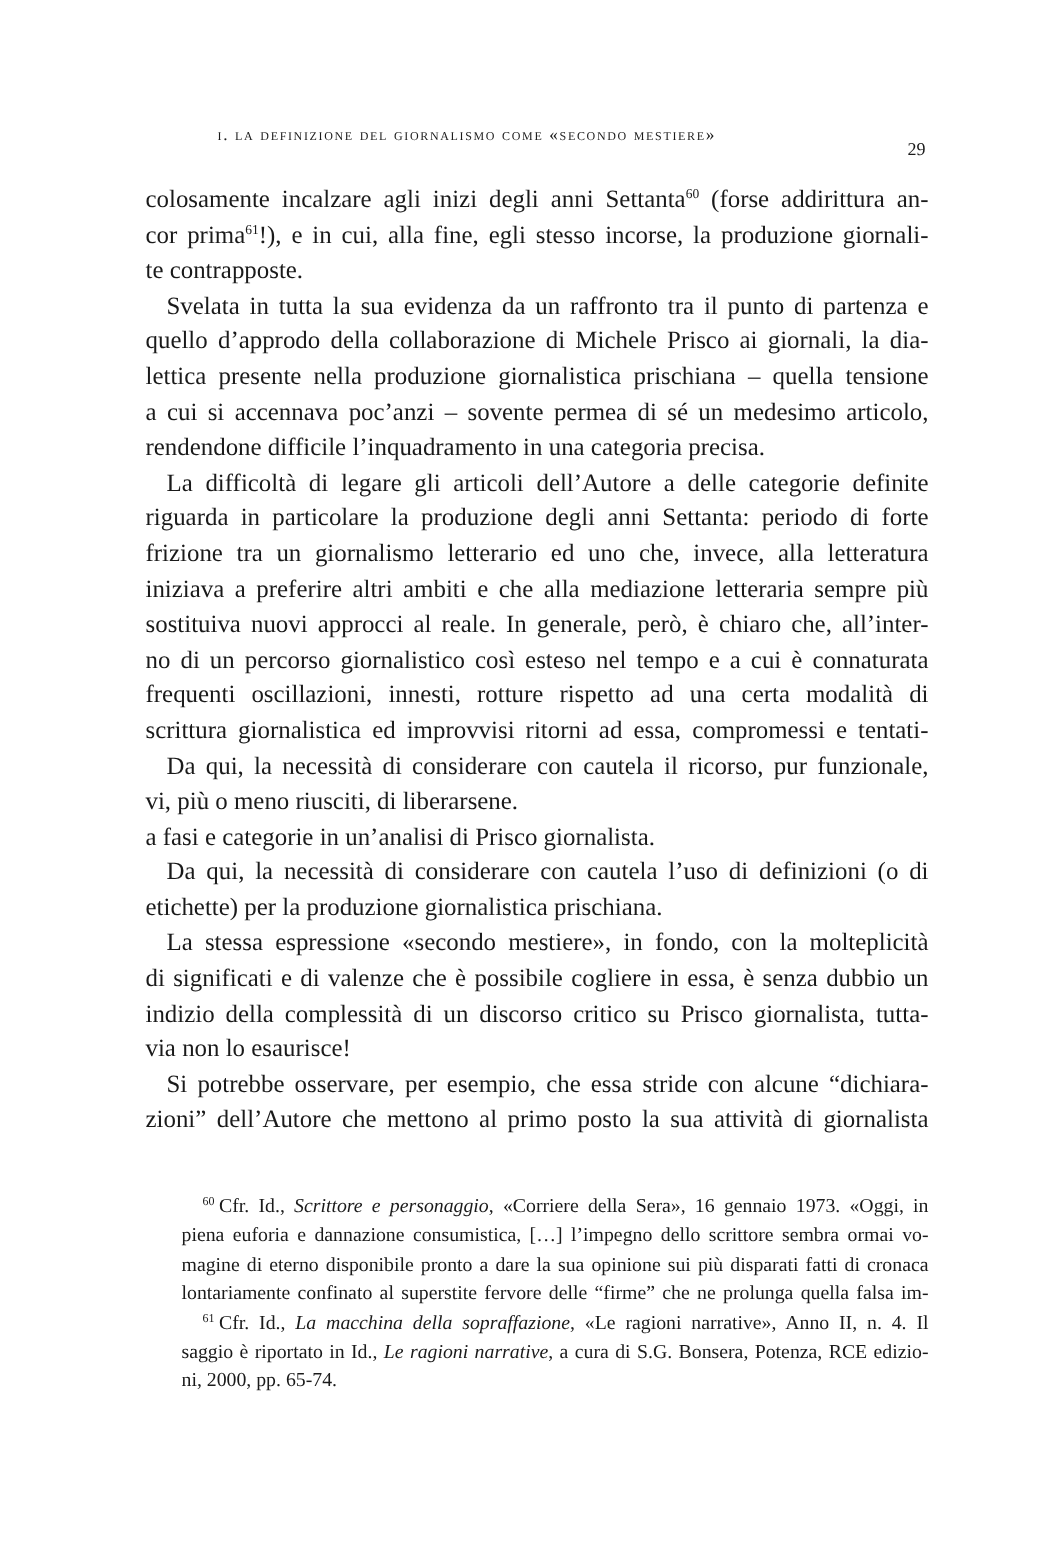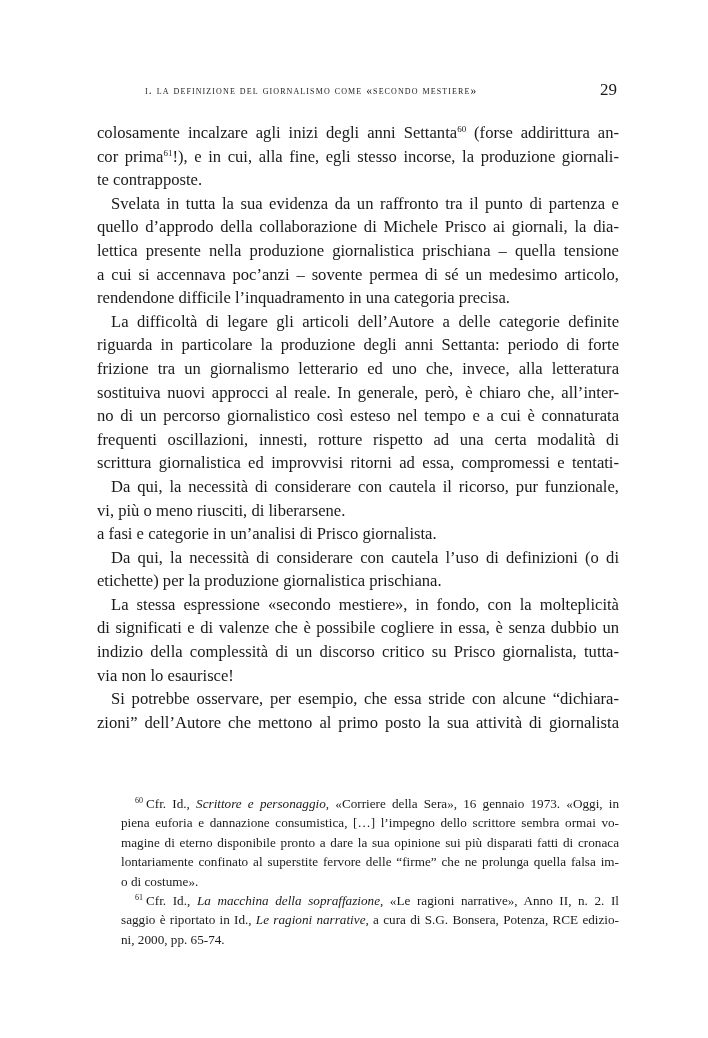--- a/index.html
+++ b/index.html
@@ -1,21 +1,21 @@
 <!DOCTYPE html>
 <html><head>
 <meta charset="utf-8">
 <style>
   html, body { margin: 0; padding: 0; background: #ffffff; }
   body { width: 708px; height: 1038px; position: relative; overflow: hidden; color: #1a1a1a;
          font-family: "Liberation Serif", "DejaVu Serif", serif; }
   .running-head { position: absolute; top: 80px; left: 97px; width: 522px; height: 24px; }
   .running-title { position: absolute; left: 48px; top: 4px; font-size: 11.5px; letter-spacing: 1.1px;
                    font-variant: small-caps; text-transform: lowercase; white-space: nowrap; }
-  .page-number { position: absolute; right: 2px; top: 0px; font-size: 17px; }
+  .page-number { position: absolute; right: 2px; top: 12px; font-size: 12px; }
   .body-text { position: absolute; top: 121px; left: 97px; width: 522px; }
   .line { display: block; height: 23.6px; line-height: 23.6px; font-size: 16.6px; white-space: nowrap;
           text-align: justify; text-align-last: justify; }
   .line.last { text-align-last: left; }
   .line.indent { padding-left: 14px; }
   sup { font-size: 9px; line-height: 0; vertical-align: 6px; }
   .footnotes { position: absolute; top: 794px; left: 97px; width: 522px; }
   .fline { display: block; height: 19.4px; line-height: 19.4px; font-size: 13.2px; white-space: nowrap;
            text-align: justify; text-align-last: justify; margin-left: 24px; }
   .fline.last { text-align-last: left; }
@@ -36,20 +36,21 @@
   <span class="line"><span>cor prima</span><sup>61</sup><span>!), e in cui, alla fine, egli stesso incorse, la produzione giornali-</span></span>
   <span class="line last">te contrapposte.</span>
   <span class="line indent">Svelata in tutta la sua evidenza da un raffronto tra il punto di partenza e</span>
   <span class="line">quello d’approdo della collaborazione di Michele Prisco ai giornali, la dia-</span>
   <span class="line">lettica presente nella produzione giornalistica prischiana – quella tensione</span>
   <span class="line">a cui si accennava poc’anzi – sovente permea di sé un medesimo articolo,</span>
   <span class="line last">rendendone difficile l’inquadramento in una categoria precisa.</span>
   <span class="line indent">La difficoltà di legare gli articoli dell’Autore a delle categorie definite</span>
   <span class="line">riguarda in particolare la produzione degli anni Settanta: periodo di forte</span>
   <span class="line">frizione tra un giornalismo letterario ed uno che, invece, alla letteratura</span>
+  <span class="line">iniziava a preferire altri ambiti e che alla mediazione letteraria sempre più</span>
   <span class="line">sostituiva nuovi approcci al reale. In generale, però, è chiaro che, all’inter-</span>
   <span class="line">no di un percorso giornalistico così esteso nel tempo e a cui è connaturata</span>
   <span class="line">frequenti oscillazioni, innesti, rotture rispetto ad una certa modalità di</span>
   <span class="line">scrittura giornalistica ed improvvisi ritorni ad essa, compromessi e tentati-</span>
   <span class="line indent">Da qui, la necessità di considerare con cautela il ricorso, pur funzionale,</span>
   <span class="line last">vi, più o meno riusciti, di liberarsene.</span>
   <span class="line last">a fasi e categorie in un’analisi di Prisco giornalista.</span>
   <span class="line indent">Da qui, la necessità di considerare con cautela l’uso di definizioni (o di</span>
   <span class="line last">etichette) per la produzione giornalistica prischiana.</span>
   <span class="line indent">La stessa espressione «secondo mestiere», in fondo, con la molteplicità</span>
@@ -59,20 +60,19 @@
   <span class="line indent">Si potrebbe osservare, per esempio, che essa stride con alcune “dichiara-</span>
   <span class="line">zioni” dell’Autore che mettono al primo posto la sua attività di giornalista</span>
 </div>
 
 <div class="footnotes">
   <div>
     <span class="fline indent"><sup>60</sup><span>Cfr. Id., </span><i>Scrittore e personaggio</i><span>, «Corriere della Sera», 16 gennaio 1973. «Oggi, in</span></span>
     <span class="fline">piena euforia e dannazione consumistica, […] l’impegno dello scrittore sembra ormai vo-</span>
     <span class="fline">magine di eterno disponibile pronto a dare la sua opinione sui più disparati fatti di cronaca</span>
     <span class="fline">lontariamente confinato al superstite fervore delle “firme” che ne prolunga quella falsa im-</span>
-    <span class="fline last">o di costume».</span>
   </div>
   <div>
-    <span class="fline indent"><sup>61</sup><span>Cfr. Id., </span><i>La macchina della sopraffazione</i><span>, «Le ragioni narrative», Anno II, n. 2. Il</span></span>
+    <span class="fline indent"><sup>61</sup><span>Cfr. Id., </span><i>La macchina della sopraffazione</i><span>, «Le ragioni narrative», Anno II, n. 4. Il</span></span>
     <span class="fline"><span>saggio è riportato in Id., </span><i>Le ragioni narrative</i><span>, a cura di S.G. Bonsera, Potenza, RCE edizio-</span></span>
     <span class="fline last">ni, 2000, pp. 65-74.</span>
   </div>
 </div>
 
 </body></html>

